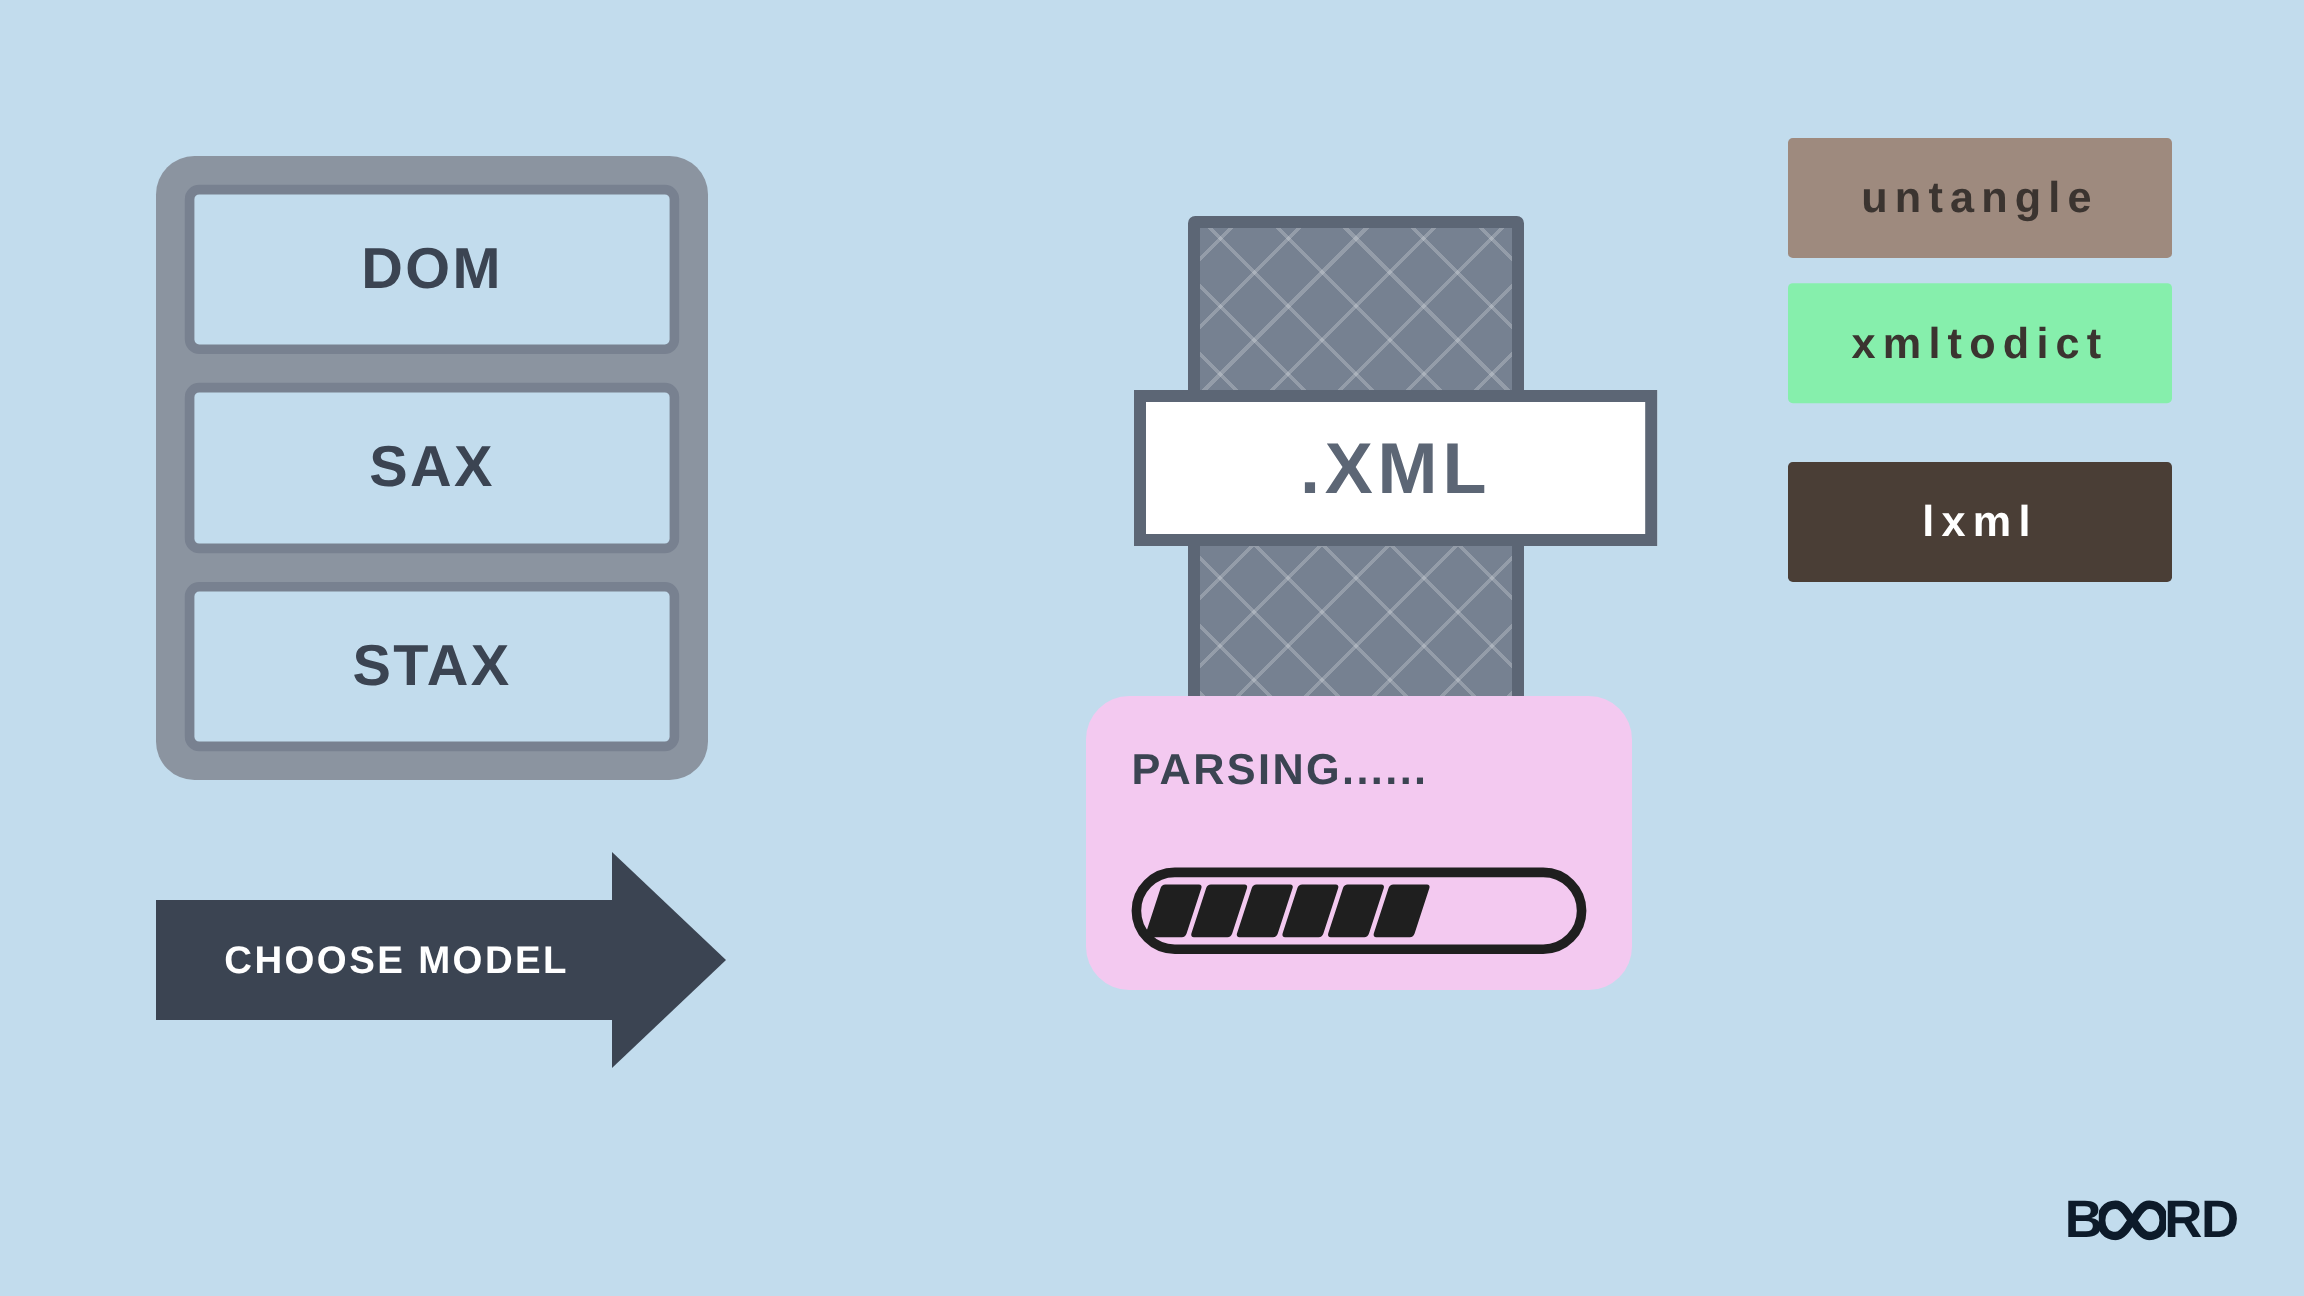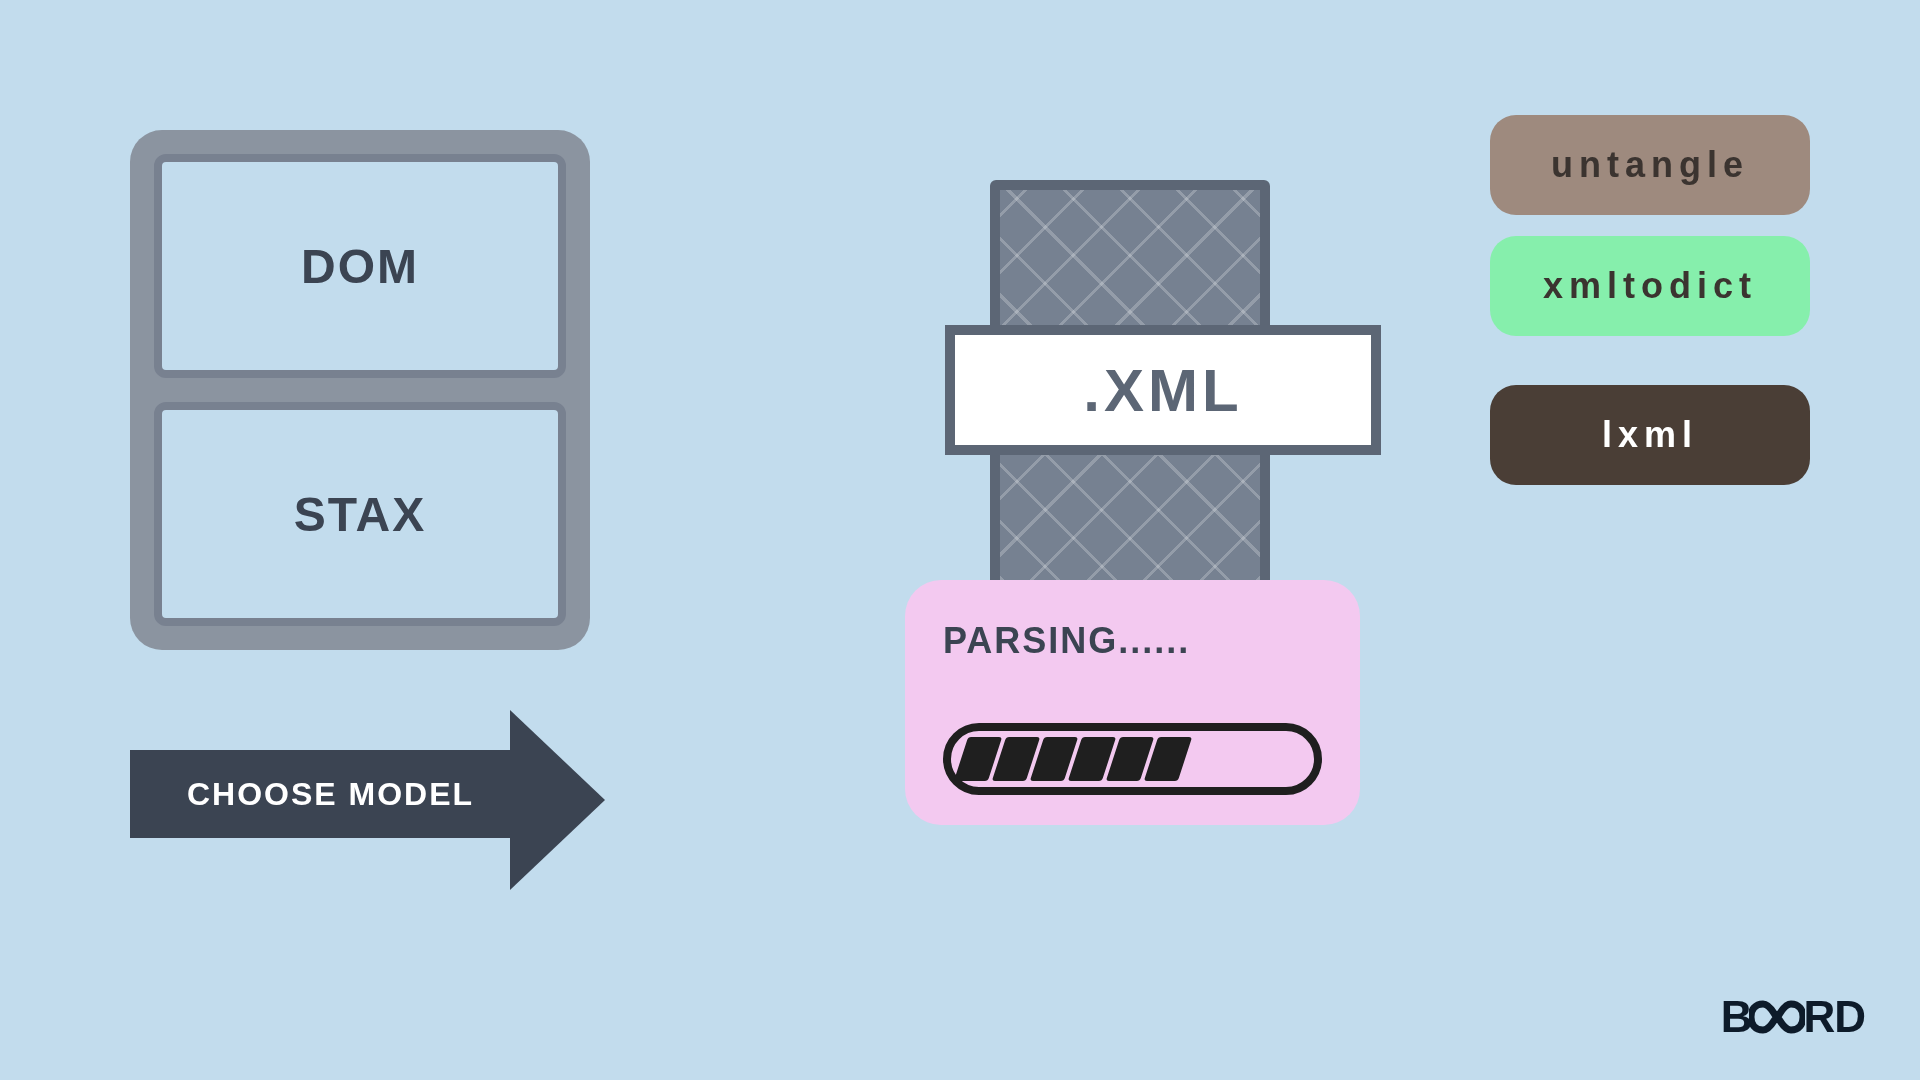--- a/index.html
+++ b/index.html
@@ -42,21 +42,21 @@
       left: 130px;
       top: 710px;
       width: 475px;
       height: 180px;
     }
     .arrow-body {
       position: absolute;
       left: 0;
       top: 40px;
       width: 380px;
-      height: 88px;
+      height: 100px;
       background: #3b4452;
       display: flex;
       align-items: center;
       justify-content: center;
       padding-left: 21px;
     }
     .arrow-head {
       position: absolute;
       left: 380px;
       top: 0;
@@ -140,21 +140,21 @@
       height: 44px;
       background: #1f1f1f;
       transform: skewX(-18deg);
       border-radius: 3px;
     }
     .lib-pill {
       position: absolute;
       right: 110px;
       width: 320px;
       height: 100px;
-      border-radius: 26px;
+      border-radius: 4px;
       display: flex;
       align-items: center;
       justify-content: center;
       font-size: 36px;
       font-weight: 700;
       letter-spacing: 6px;
     }
     .lib-1 { top: 115px; background: #9e8a7e; color: #3b3430; }
     .lib-2 { top: 236px; background: #86efac; color: #3b3430; }
     .lib-3 { top: 385px; background: #4a3e36; color: #fff; }
@@ -174,20 +174,23 @@
       margin: 0 -2px;
     }
     .logo-infinity svg { display: block; }
   </style>
 </head>
 <body>
 
 <div class="model-panel">
   <div class="model-item">
     <span>DOM</span>
+  </div>
+  <div class="model-item">
+    <span>SAX</span>
   </div>
   <div class="model-item">
     <span>STAX</span>
   </div>
 </div>
 
 <div class="arrow-container">
   <div class="arrow-body">
     <span class="arrow-text">CHOOSE MODEL</span>
   </div>

